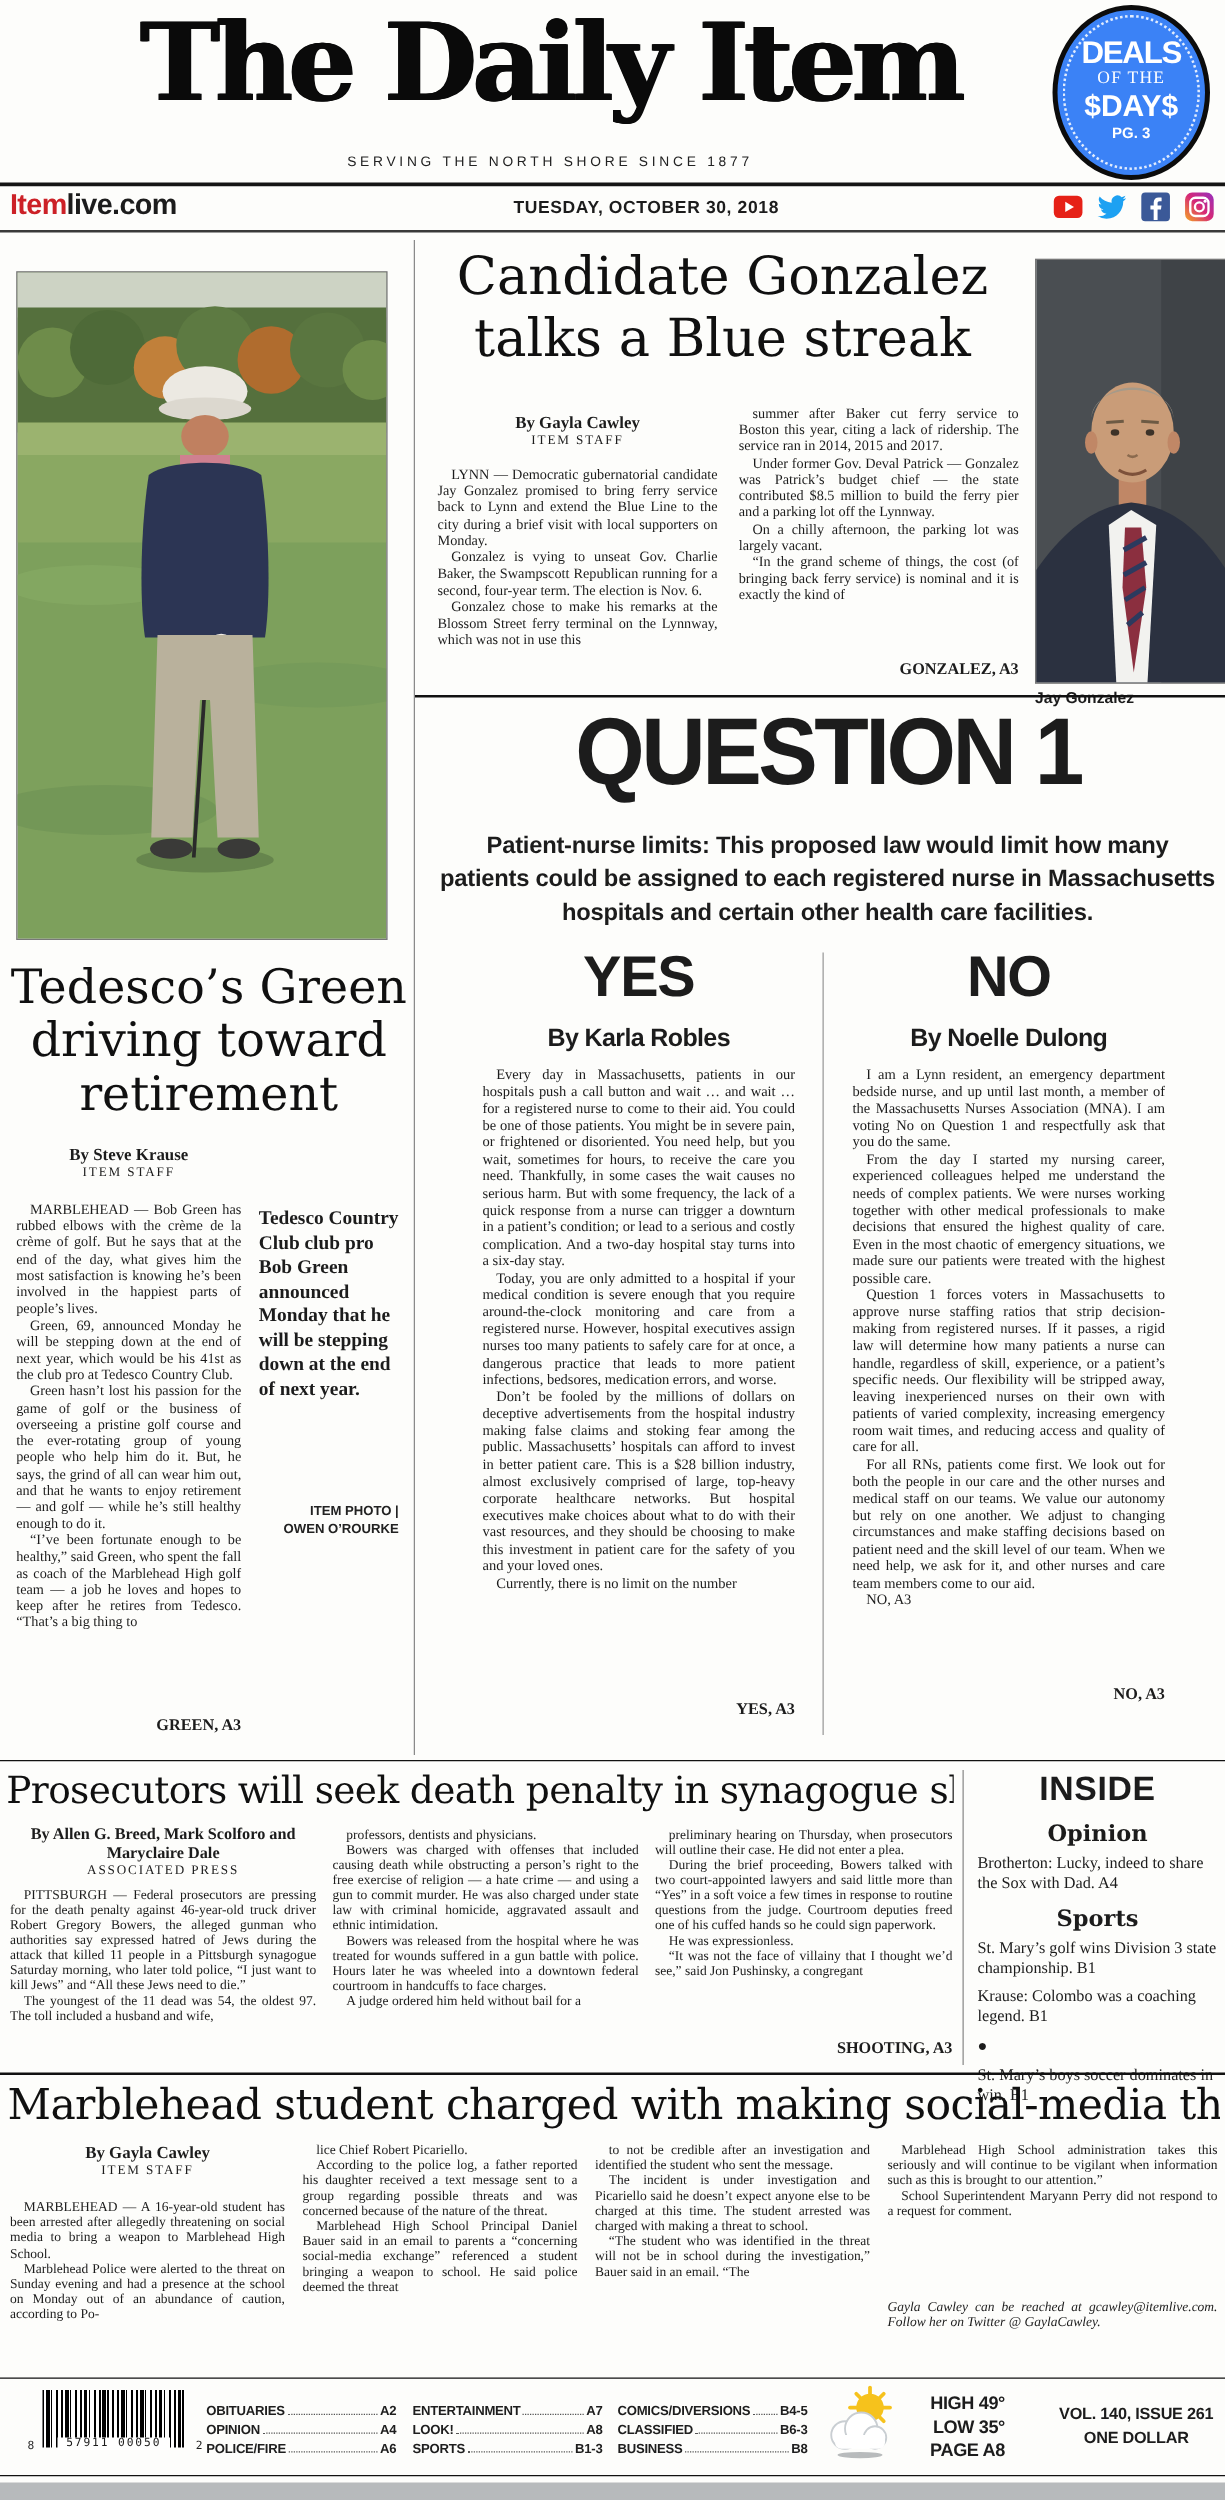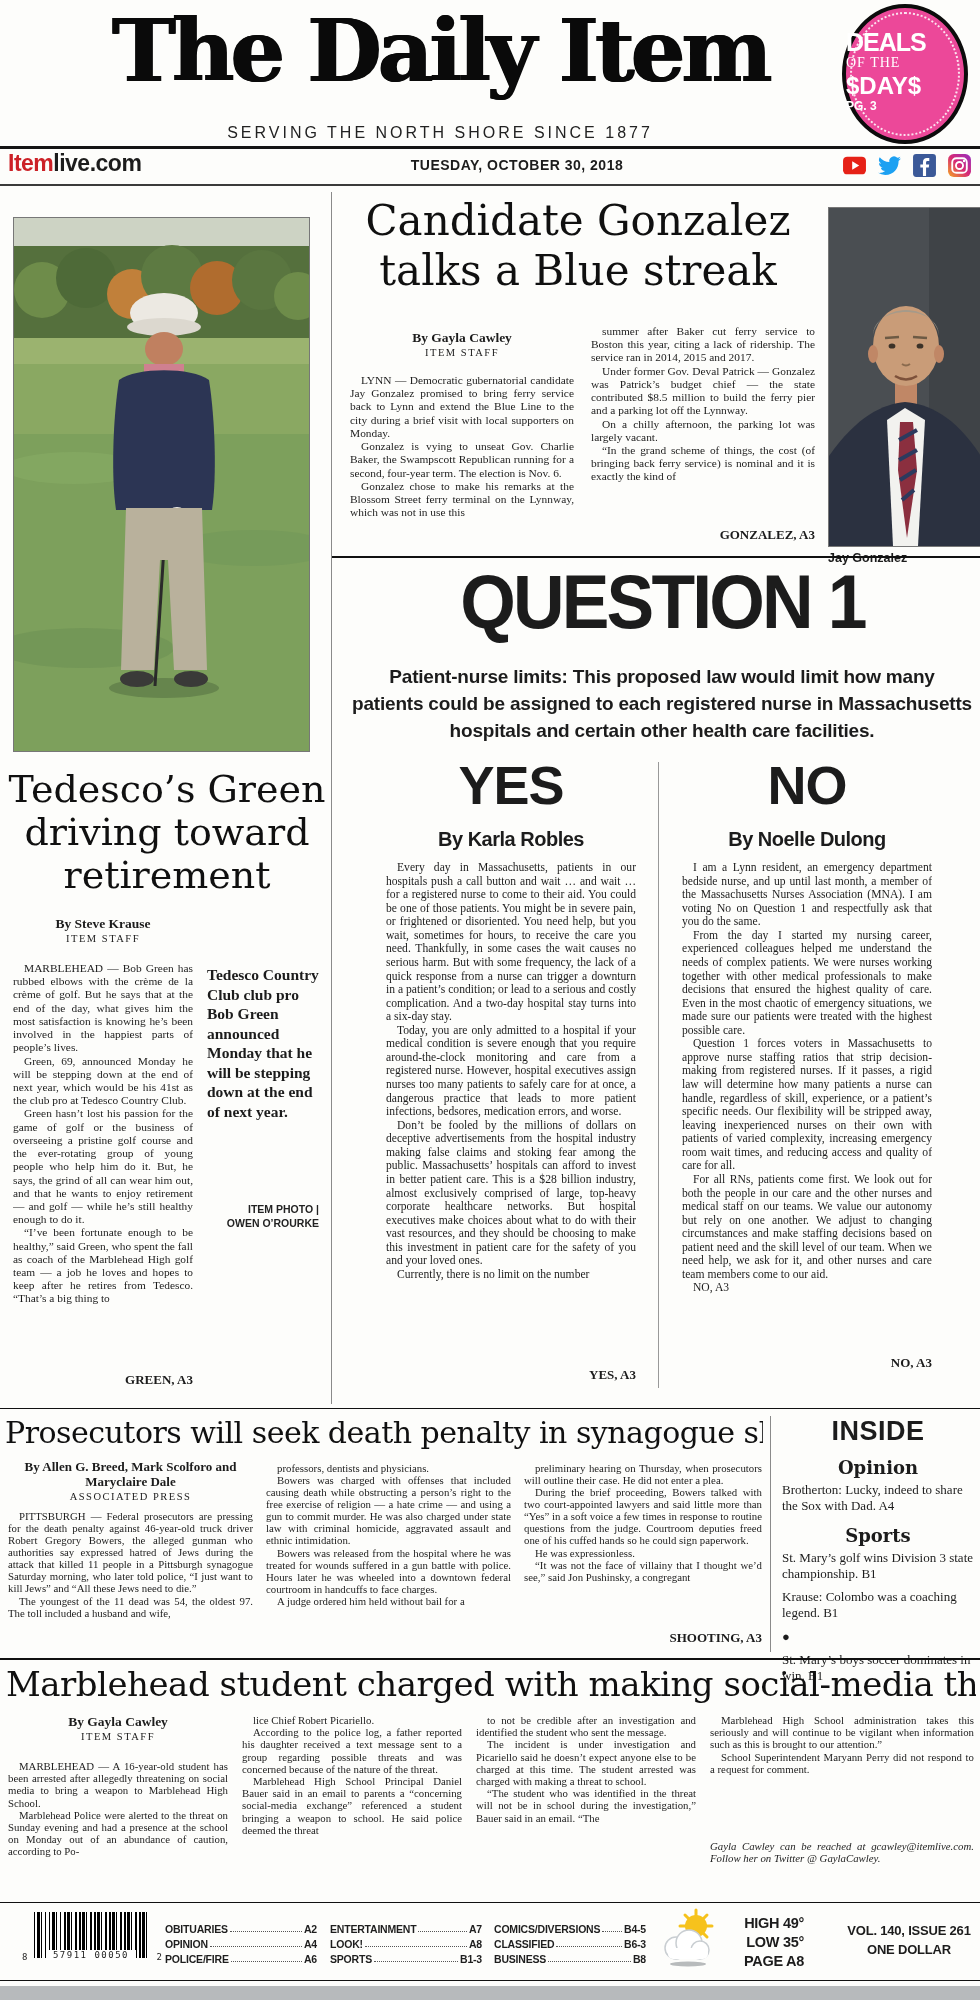--- a/index.html
+++ b/index.html
@@ -5,23 +5,23 @@
   html,body{margin:0;padding:0;background:#e8e8e8;}
   .page{position:relative;width:980px;height:2000px;margin:0 auto;background:#fdfdfb;
         font-family:"Liberation Serif","DejaVu Serif",serif;color:#1c1c1c;overflow:hidden;}
   .abs{position:absolute;}
 
   
   .logo{top:0;left:0;width:880px;text-align:center;font-family:"DejaVu Serif",serif;
         font-weight:bold;font-size:86px;letter-spacing:-4px;color:#0a0a0a;
         text-shadow:1px 0 0 #0a0a0a,-0.5px 0 0 #0a0a0a;}
   .tagline{top:124px;left:0;width:880px;text-align:center;font-family:"Liberation Sans",sans-serif;
-        font-size:16px;letter-spacing:3px;color:#222;}
-  .badge{top:4px;right:12px;width:126px;height:140px;background:#ec4899;border:4px solid #0c0c0c;
-        border-radius:50%;box-sizing:border-box;color:#fff;
+        font-size:11px;letter-spacing:3px;color:#222;}
+  .badge{top:4px;right:12px;width:126px;height:140px;background:#3b82f6;border:4px solid #0c0c0c;
+        border-radius:50%;box-sizing:border-box;text-align:center;color:#fff;
         font-family:"Liberation Sans",sans-serif;}
   .badge-inner{position:absolute;inset:4px;border:2px dotted rgba(255,255,255,.85);border-radius:50%;}
   .badge .l1{margin-top:22px;font-size:25px;font-weight:800;letter-spacing:-1px;line-height:1;}
   .badge .l2{font-size:14px;font-family:"Liberation Serif",serif;letter-spacing:1px;line-height:1.2;}
   .badge .l3{font-size:24px;font-weight:800;letter-spacing:0;line-height:1.15;}
   .badge .l4{font-size:12px;font-weight:700;line-height:1.2;}
   .rule-thick{top:146px;left:0;width:980px;height:3px;background:#141414;}
   .topbar-site{top:150px;left:8px;font-family:"Liberation Sans",sans-serif;font-weight:800;font-size:23px;letter-spacing:-0.5px;}
   .site-red{color:#cc2127;}
   .topbar-date{top:157px;left:0;width:980px;text-align:center;font-family:"Liberation Sans",sans-serif;
@@ -45,21 +45,21 @@
   .body-col p{margin:0;text-align:justify;text-indent:11px;}
   .body-col{font-size:11.4px;line-height:1.16;overflow:hidden;}
   .jump{font-weight:bold;text-align:right;font-size:13px;}
 
   
   .q1-title{text-align:center;font-family:"Liberation Sans",sans-serif;font-weight:800;
         font-size:76px;letter-spacing:-3px;transform:scaleX(.94);line-height:1;}
   .q1-sub{text-align:center;font-family:"Liberation Sans",sans-serif;font-weight:700;
         font-size:19px;line-height:1.42;letter-spacing:-0.2px;}
   .vote-head{text-align:center;font-family:"Liberation Sans",sans-serif;font-weight:800;
-        font-size:54px;letter-spacing:-1px;line-height:1;}
+        font-size:46px;letter-spacing:-1px;line-height:1;}
   .vote-by{text-align:center;font-family:"Liberation Sans",sans-serif;font-weight:800;
         font-size:20px;margin:16px 0 10px 0;letter-spacing:-0.5px;}
   .vote-body{font-size:11.6px;line-height:1.17;height:502px;overflow:hidden;}
   .vote-body p{margin:0;text-align:justify;text-indent:11px;}
 
   
   .ted-pull{font-weight:bold;font-size:15.5px;line-height:1.26;}
   .photo-credit{font-family:"Liberation Sans",sans-serif;font-weight:700;font-size:10.5px;
         color:#222;text-align:right;line-height:1.3;}
 

